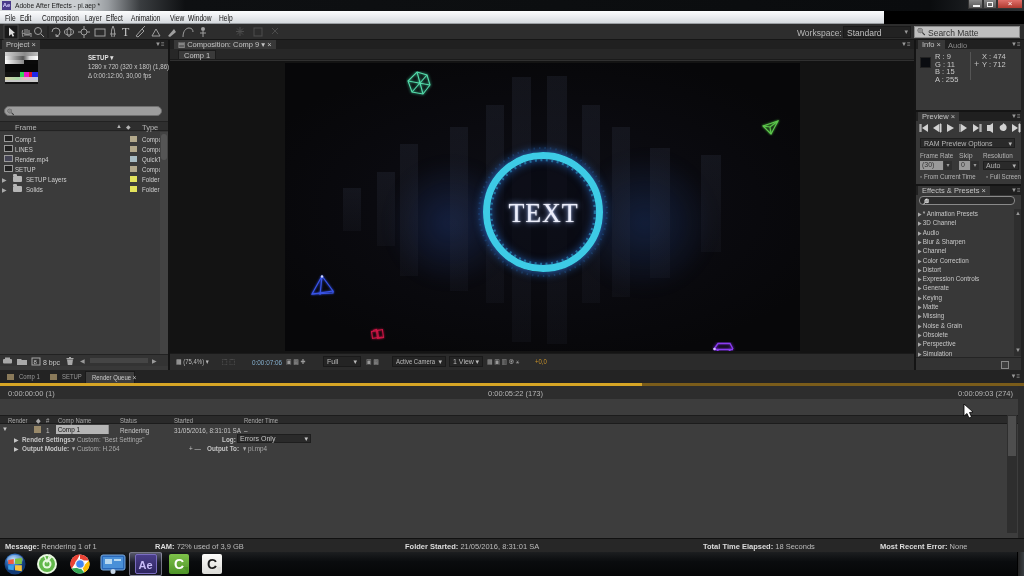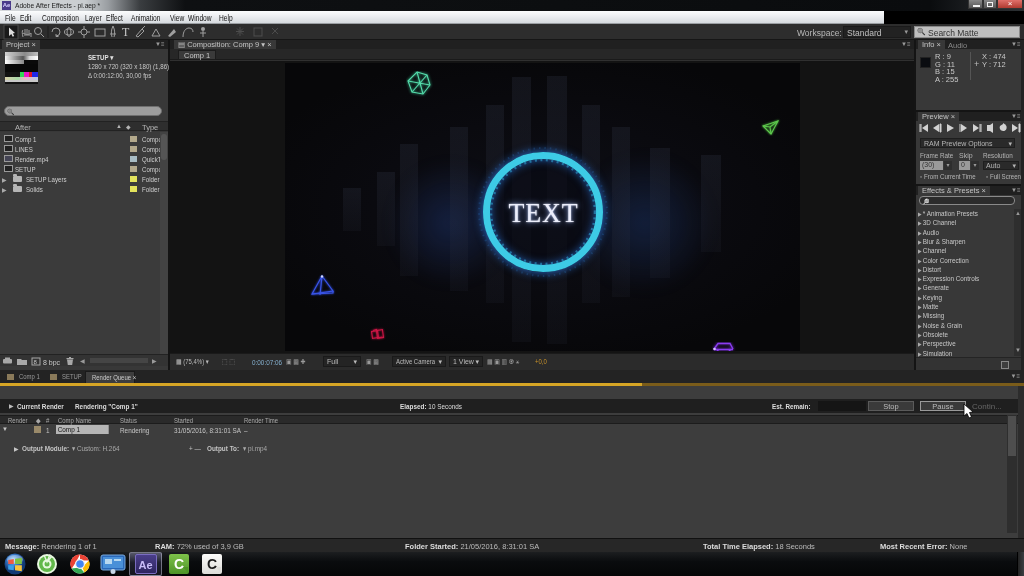--- a/index.html
+++ b/index.html
@@ -200,21 +200,21 @@
       <div class="abs" style="left:0;top:25px;width:33px;height:3px;background:linear-gradient(to right,#d8cfa8,#a8d8a8 40%,#e8b8c8 60%,#b8c8e8)"></div>
       <div class="abs" style="left:0;top:28px;width:33px;height:2px;background:#c8c8c8"></div>
     </div>
     <div id="projinfo">
       <div style="color:#e2e2e2;font-weight:bold">SETUP ▾</div>
       <div>1280 x 720  (320 x 180) (1,86)</div>
       <div>Δ 0:00:12:00, 30,00 fps</div>
     </div>
     <div id="projsearch"></div>
     <div id="projhead">
-      <span class="abs" style="left:15px;top:1px">After</span>
+      <span class="abs" style="left:15px;top:1px">Frame</span>
       <span class="abs" style="left:116px;top:1px;font-size:6px">▲</span>
       <span class="abs" style="left:126px;top:1px;font-size:6px">◆</span>
       <span class="abs" style="left:142px;top:1px">Type</span>
     </div>
     <div id="projlist">
       <div class="prow" style="top:2px">
           <div class="compicon"></div>
           <span class="nm">Comp 1</span>
           <div class="sw" style="background:#b3a98c"></div>
           <span class="ty">Compo</span>
@@ -442,48 +442,49 @@
 
 <div id="rq">
   <div id="rqtabs">
     <div class="rqtab" style="left:3px"><span class="sq"></span><span class="sx" style="display:inline-block">Comp 1</span></div>
     <div class="rqtab" style="left:46px"><span class="sq"></span><span class="sx" style="display:inline-block">SETUP</span></div>
     <div class="rqtab" id="rqtab-active" style="left:85px;padding-left:6px;width:50px"><span class="sx" style="display:inline-block;white-space:nowrap">Render Queue  ×</span></div>
   </div>
   <div id="orangeline">
       <div id="orangefill"></div>
     </div>
-  <div id="currow">
-    <span class="abs" style="left:9px;top:3px;font-size:6px;color:#bbb">▶</span>
-    <span class="abs sx" style="left:17px;top:3px;font-weight:bold;font-size:7.5px">Current Render</span>
-    <span class="abs sx" style="left:75px;top:3px;font-weight:bold;font-size:7.5px">Rendering "Comp 1"</span>
-    <span class="abs sx" style="left:400px;top:3px;font-size:7.5px"><b>Elapsed:</b> 10 Seconds</span>
-    <span class="abs sx" style="left:772px;top:3px;font-weight:bold;font-size:7.5px">Est. Remain:</span>
-    <span class="abs" style="left:818px;top:2px;width:48px;height:10px;background:#151515"></span>
-    <div class="rqbtn" style="left:868px">Stop</div>
-    <div class="rqbtn" style="left:920px;border-color:#999">Pause</div>
-    <span class="abs" style="left:972px;top:3px;color:#666">Contin...</span>
+  <div id="progrow">
+    <span class="abs" style="left:8px;top:3px">0:00:00:00 (1)</span>
+    <span class="abs" style="left:488px;top:3px">0:00:05:22 (173)</span>
+    <span class="abs" style="left:958px;top:3px">0:00:09:03 (274)</span>
   </div>
   <div id="rqhead">
     <span class="abs sx" style="left:8px;top:1px">Render</span>
     <span class="abs sx" style="left:36px;top:1px">◆</span>
     <span class="abs sx" style="left:46px;top:1px">#</span>
     <span class="abs sx" style="left:58px;top:1px">Comp Name</span>
     <span class="abs sx" style="left:120px;top:1px">Status</span>
     <span class="abs sx" style="left:174px;top:1px">Started</span>
     <span class="abs sx" style="left:244px;top:1px">Render Time</span>
   </div>
   <div class="rqrow" style="top:55px;height:10px">
     <span class="abs" style="left:2px;top:1px;font-size:6px">▼</span>
     <span class="abs" style="left:34px;top:1px;width:7px;height:7px;background:#9a8a6a"></span>
     <span class="abs sx" style="left:46px;top:1px">1</span>
     <span class="abs sx" style="left:56px;top:0px;width:62px;height:9px;background:#b5b5b5;color:#111;padding:0 2px">Comp 1</span>
     <span class="abs sx" style="left:120px;top:1px">Rendering</span>
     <span class="abs sx" style="left:174px;top:1px">31/05/2016, 8:31:01 SA</span>
     <span class="abs sx" style="left:244px;top:1px">–</span>
+  </div>
+  <div class="rqrow" style="top:65px;height:9px">
+    <span class="abs" style="left:14px;top:1px;font-size:6px">▶</span>
+    <span class="abs sx" style="left:22px;top:0px;font-weight:bold">Render Settings:</span>
+    <span class="abs sx" style="left:72px;top:0px;color:#aaa">▾ Custom: "Best Settings"</span>
+    <span class="abs sx" style="left:222px;top:0px;font-weight:bold">Log:</span>
+    <span class="abs" style="left:237px;top:-1px;width:74px;height:9px;background:#2a2a2a;border:1px solid #1e1e1e;padding:0 2px;font-size:7px">Errors Only<span class="abs" style="right:2px">▾</span></span>
   </div>
   <div class="rqrow" style="top:74px;height:9px">
     <span class="abs" style="left:14px;top:1px;font-size:6px">▶</span>
     <span class="abs sx" style="left:22px;top:0px;font-weight:bold">Output Module:</span>
     <span class="abs sx" style="left:72px;top:0px;color:#aaa">▾ Custom: H.264</span>
     <span class="abs sx" style="left:189px;top:0px">+  —</span>
     <span class="abs sx" style="left:207px;top:0px;font-weight:bold">Output To:</span>
     <span class="abs sx" style="left:243px;top:0px;color:#aaa">▾ pi.mp4</span>
   </div>
   <div id="rqempty"></div>

